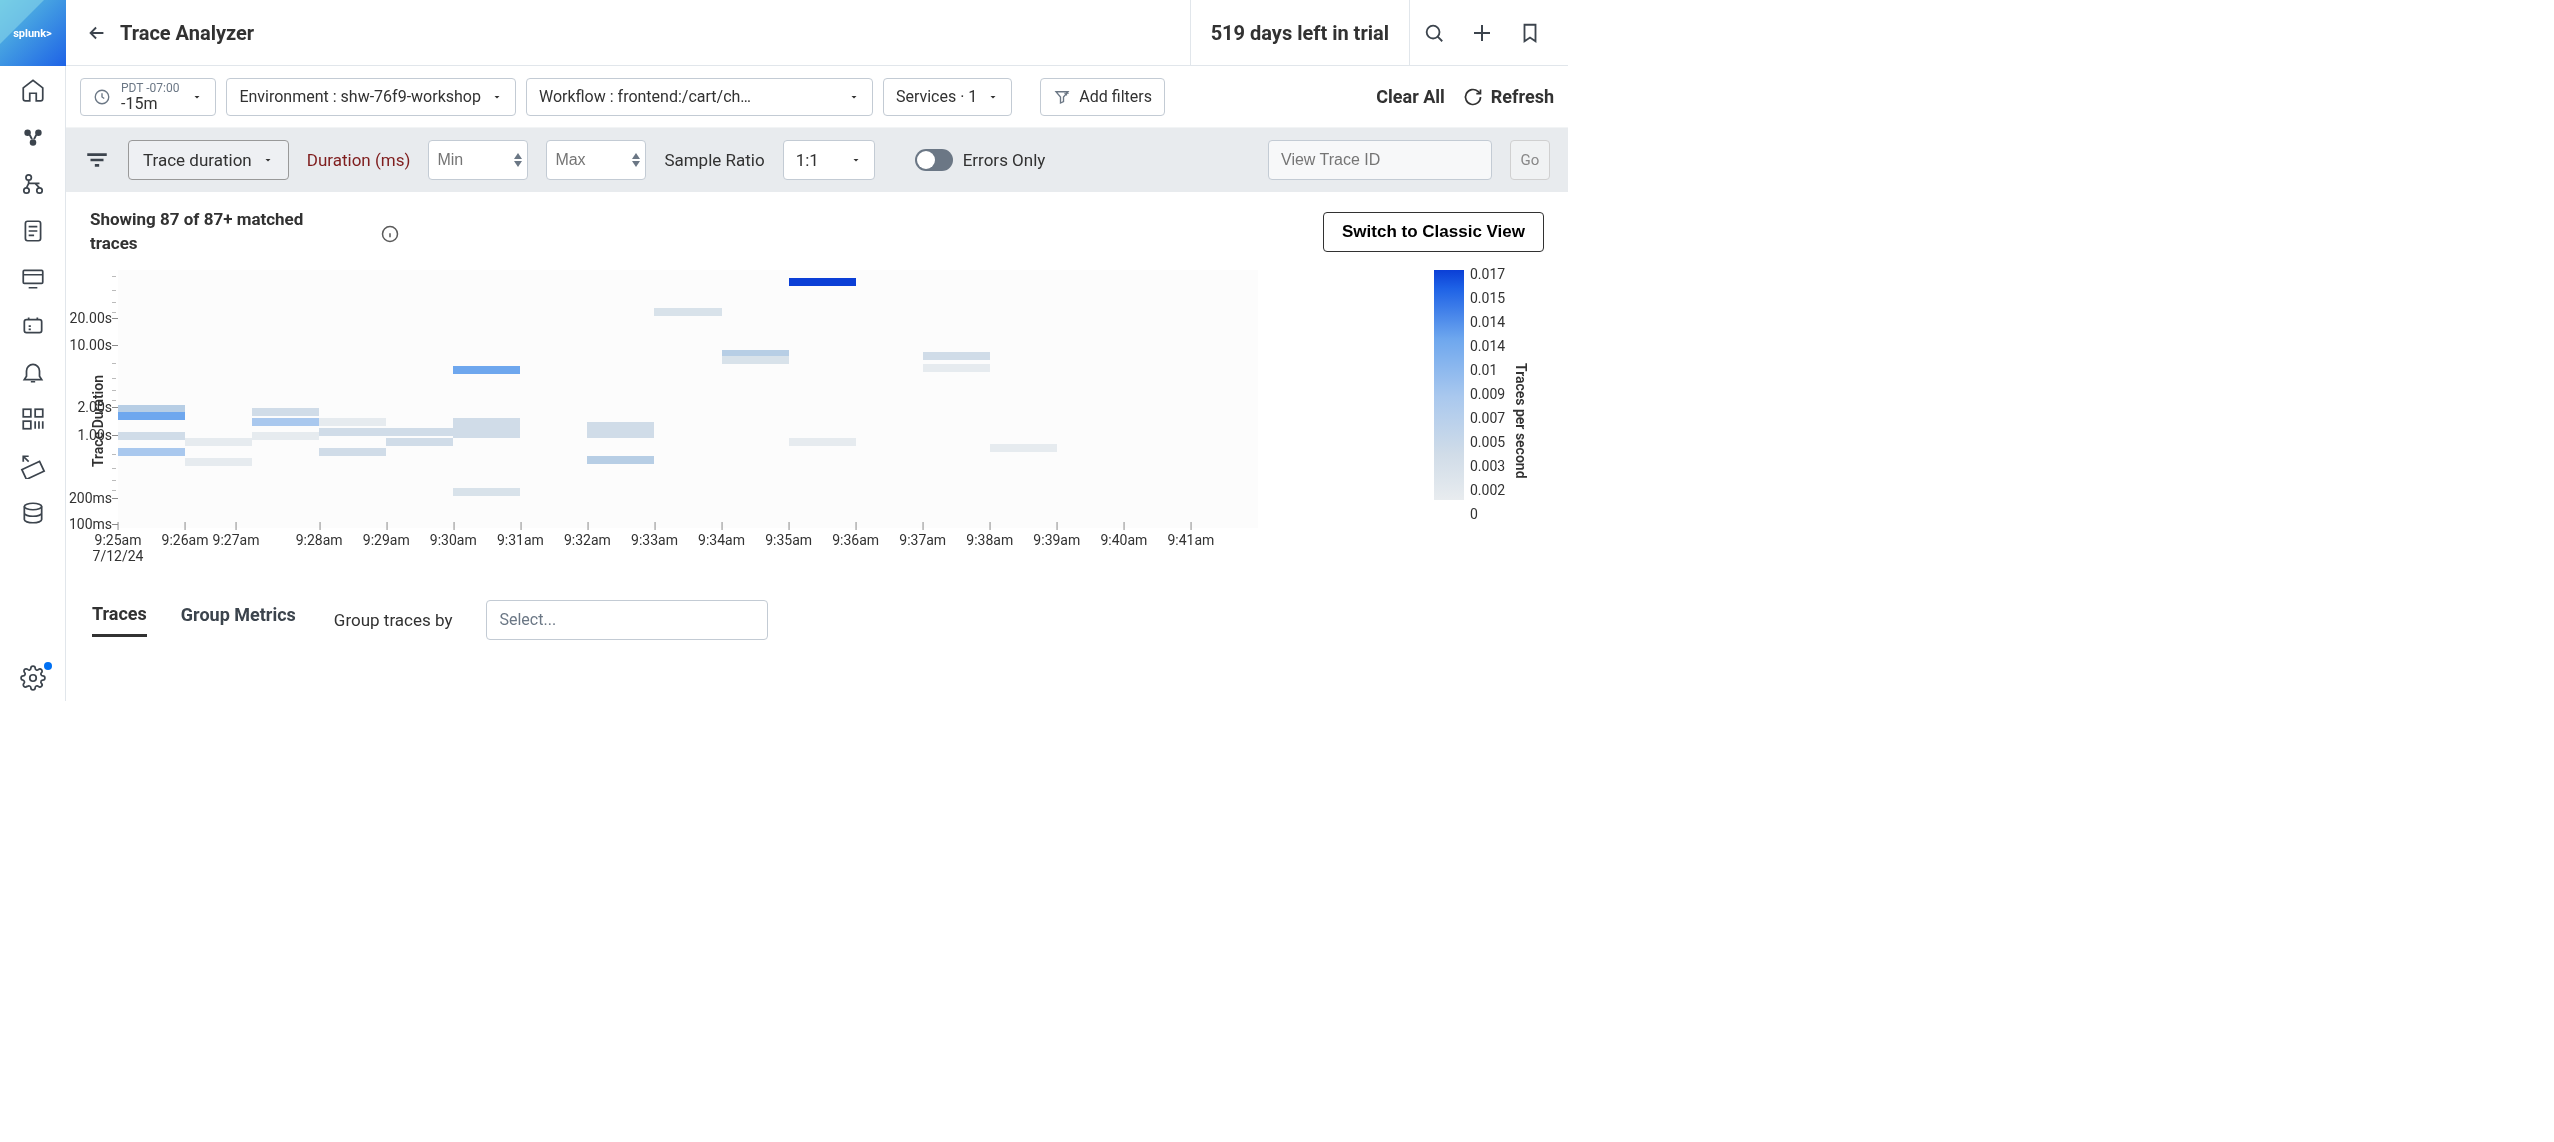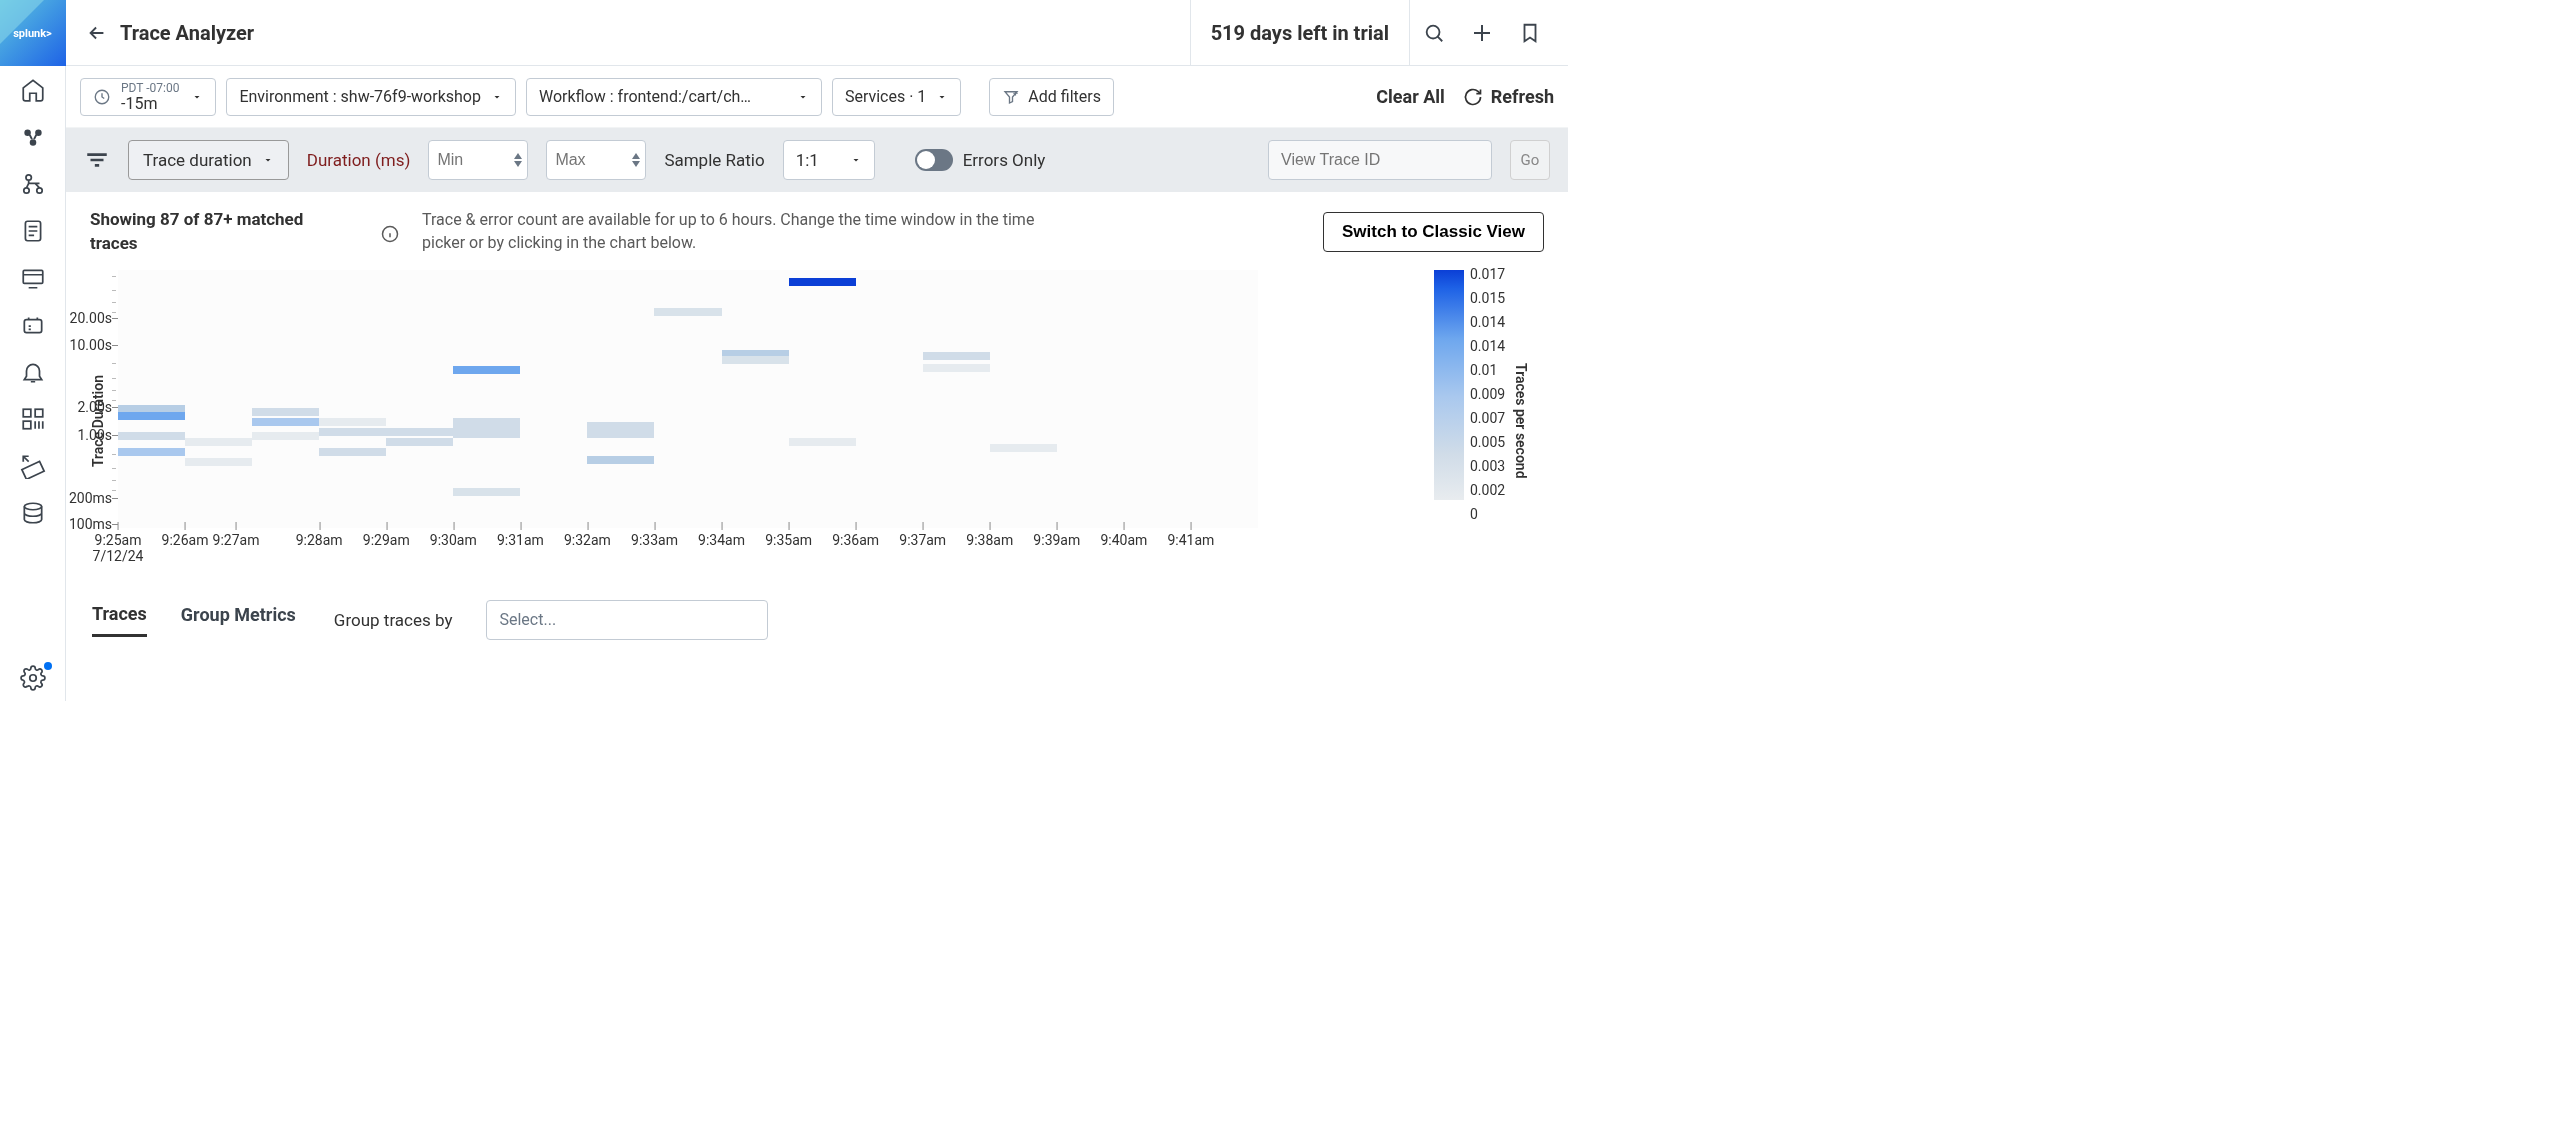--- a/index.html
+++ b/index.html
@@ -231,21 +231,21 @@
         <svg class="chevron-down" width="12" height="12" viewBox="0 0 24 24" fill="currentColor">
             <path d="M7 10l5 5 5-5z"></path>
           </svg>
       </div>
       <div class="pill">
         <span class="pill-label">Environment : shw-76f9-workshop</span>
         <svg class="chevron-down" width="12" height="12" viewBox="0 0 24 24" fill="currentColor">
             <path d="M7 10l5 5 5-5z"></path>
           </svg>
       </div>
-      <div class="pill" style="width:296px;">
+      <div class="pill" style="width:347px;">
         <span class="pill-label" style="white-space:nowrap; overflow:hidden; text-overflow:ellipsis; flex:1;">Workflow : frontend:/cart/ch…</span>
         <svg class="chevron-down" width="12" height="12" viewBox="0 0 24 24" fill="currentColor">
             <path d="M7 10l5 5 5-5z"></path>
           </svg>
       </div>
       <div class="pill">
         <span class="pill-label">Services · 1</span>
         <svg class="chevron-down" width="12" height="12" viewBox="0 0 24 24" fill="currentColor">
             <path d="M7 10l5 5 5-5z"></path>
           </svg>
@@ -322,21 +322,20 @@
     </div>
 
     <div class="info-row">
       <div class="showing-text">Showing 87 of 87+ matched traces</div>
       <span class="ico info-icon">
         <svg width="20" height="20" viewBox="0 0 24 24" fill="none" stroke="#5a5a5a" stroke-width="1.8">
             <circle cx="12" cy="12" r="9"></circle>
             <path d="M12 8v.01M12 11v5"></path>
           </svg>
       </span>
-      <div class="info-msg">Trace &amp; error count are available for up to 6 hours. Change the time window in the time picker or by clicking in the chart below.</div>
       <button class="classic-btn">Switch to Classic View</button>
     </div>
 
     <div class="chart-area">
       <div class="y-axis-label">Trace Duration</div>
       <div class="y-axis" id="y-axis">
           <div class="y-tick" style="top: 40px;">20.00s</div>
           <div class="y-tick" style="top: 67px;">10.00s</div>
           <div class="y-tick" style="top: 129px;">2.00s</div>
           <div class="y-tick" style="top: 157px;">1.00s</div>

